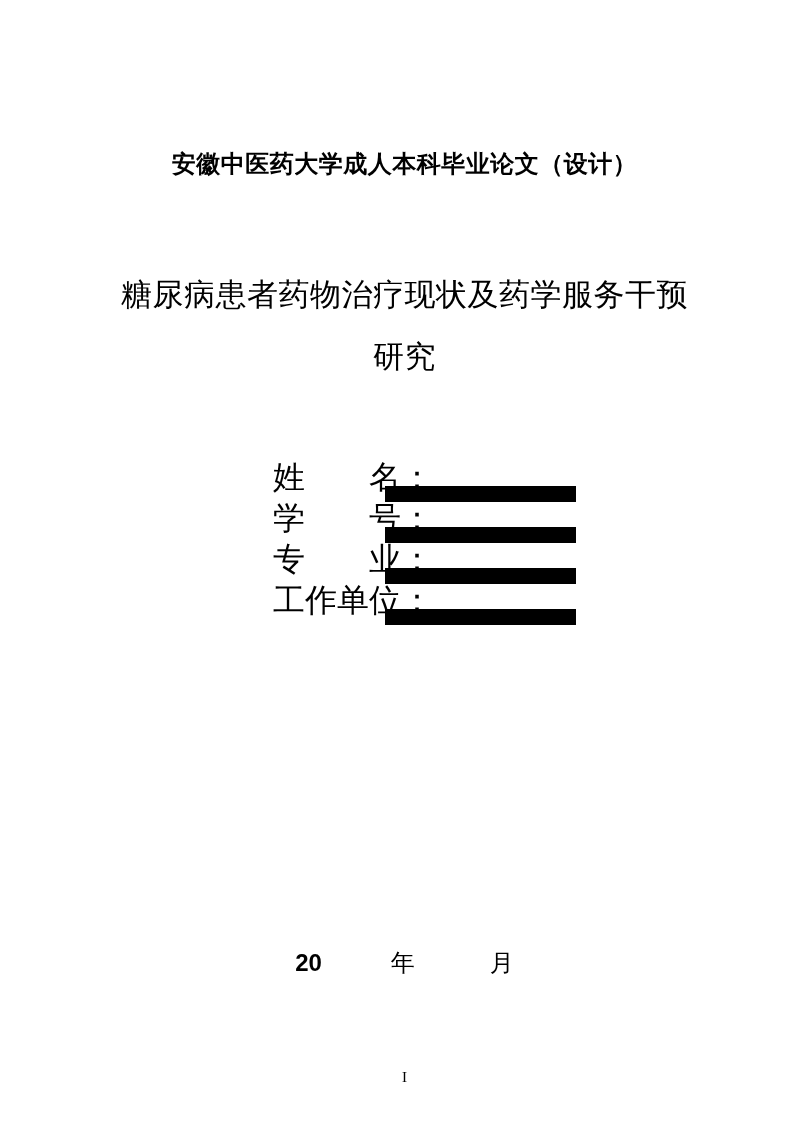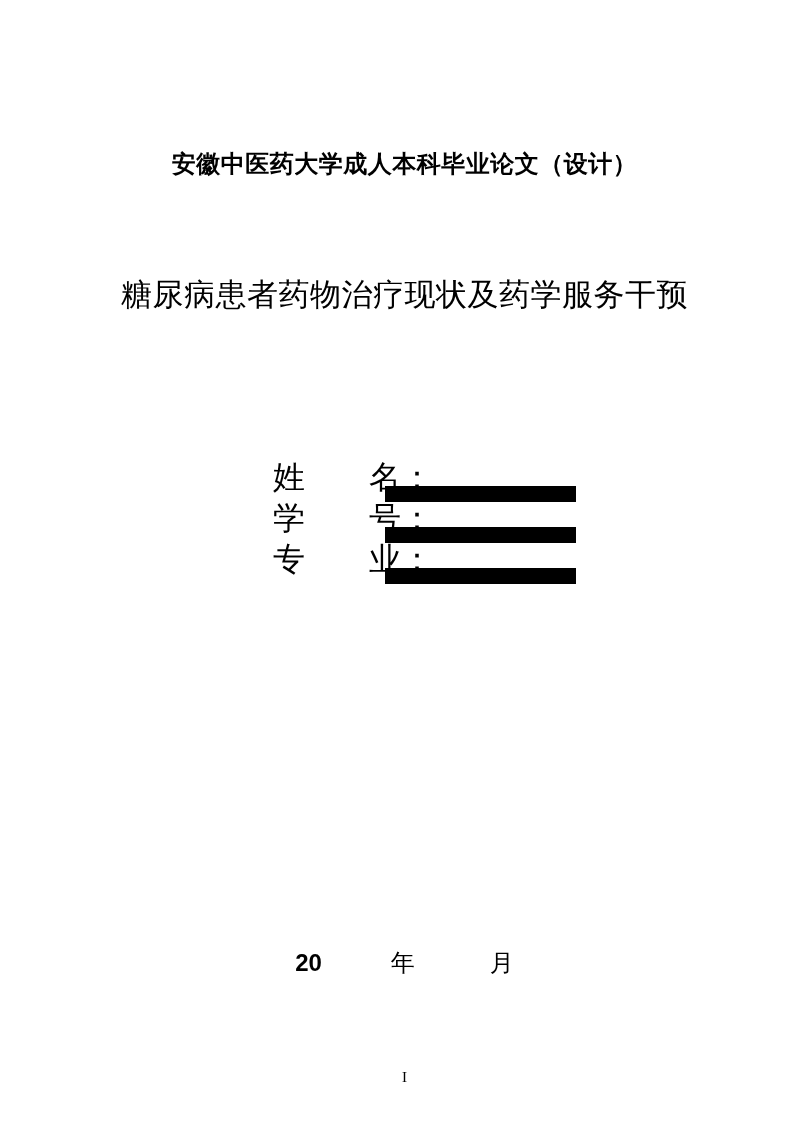--- a/index.html
+++ b/index.html
@@ -104,33 +104,38 @@
 </style>
 </head>
 <body>
 
 <div class="page">
 
   <div class="doc-header">安徽中医药大学成人本科毕业论文（设计）</div>
 
   <div class="doc-title">
     <div>糖尿病患者药物治疗现状及药学服务干预</div>
+    <div>研究</div>
   </div>
 
   <div class="form-block">
     <div class="form-row">
       <span class="form-label">姓　　名：</span>
       <span class="fill-line"></span>
     </div>
     <div class="form-row">
       <span class="form-label">学　　号：</span>
       <span class="fill-line"></span>
     </div>
     <div class="form-row">
       <span class="form-label">专　　业：</span>
+      <span class="fill-line"></span>
+    </div>
+    <div class="form-row">
+      <span class="form-label">工作单位：</span>
       <span class="fill-line"></span>
     </div>
   </div>
 
 
   <div class="footer-date">
     <span class="year-prefix">20</span>
     <span class="year-suffix">年</span>
     <span class="month-suffix">月</span>
   </div>

